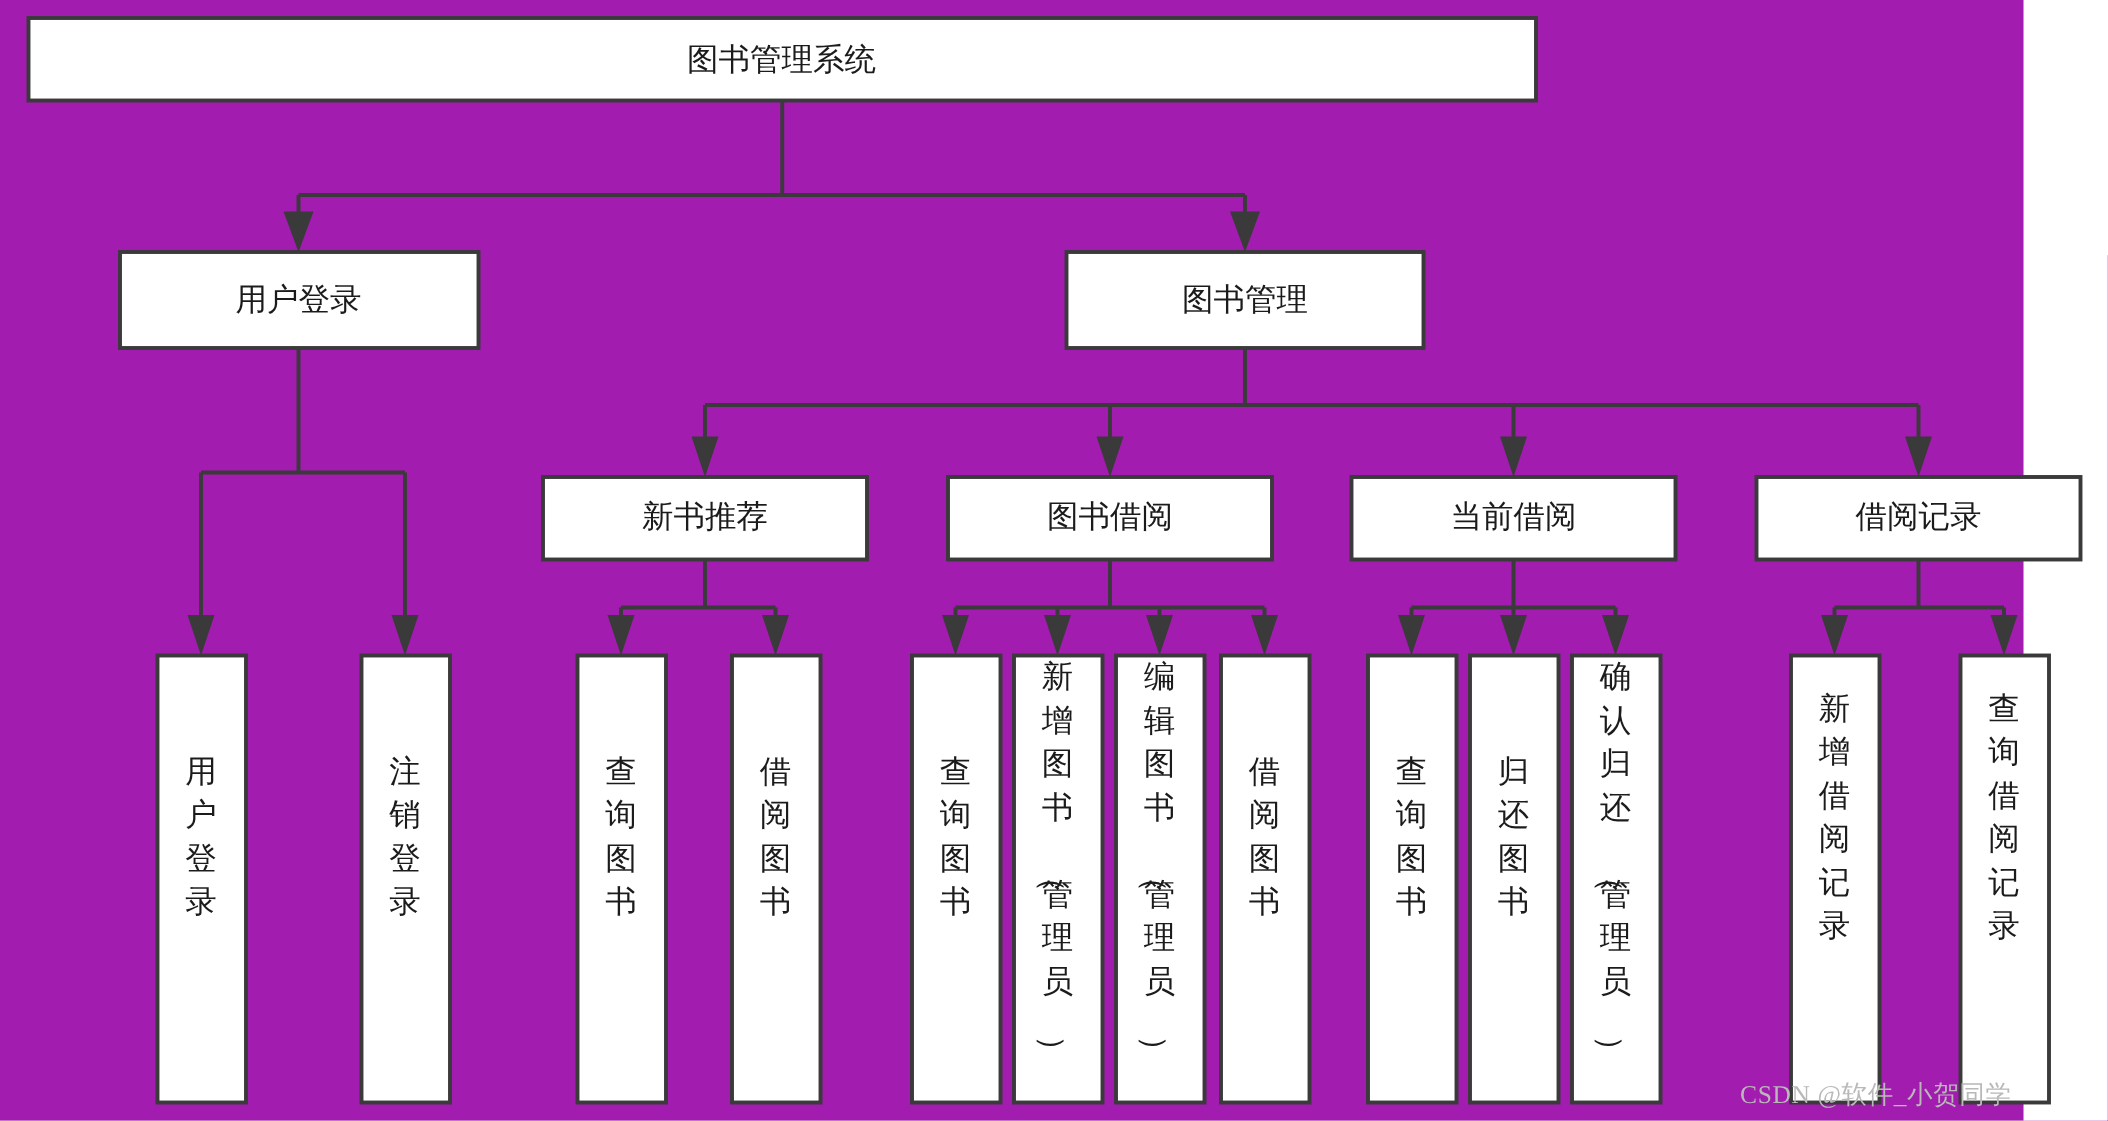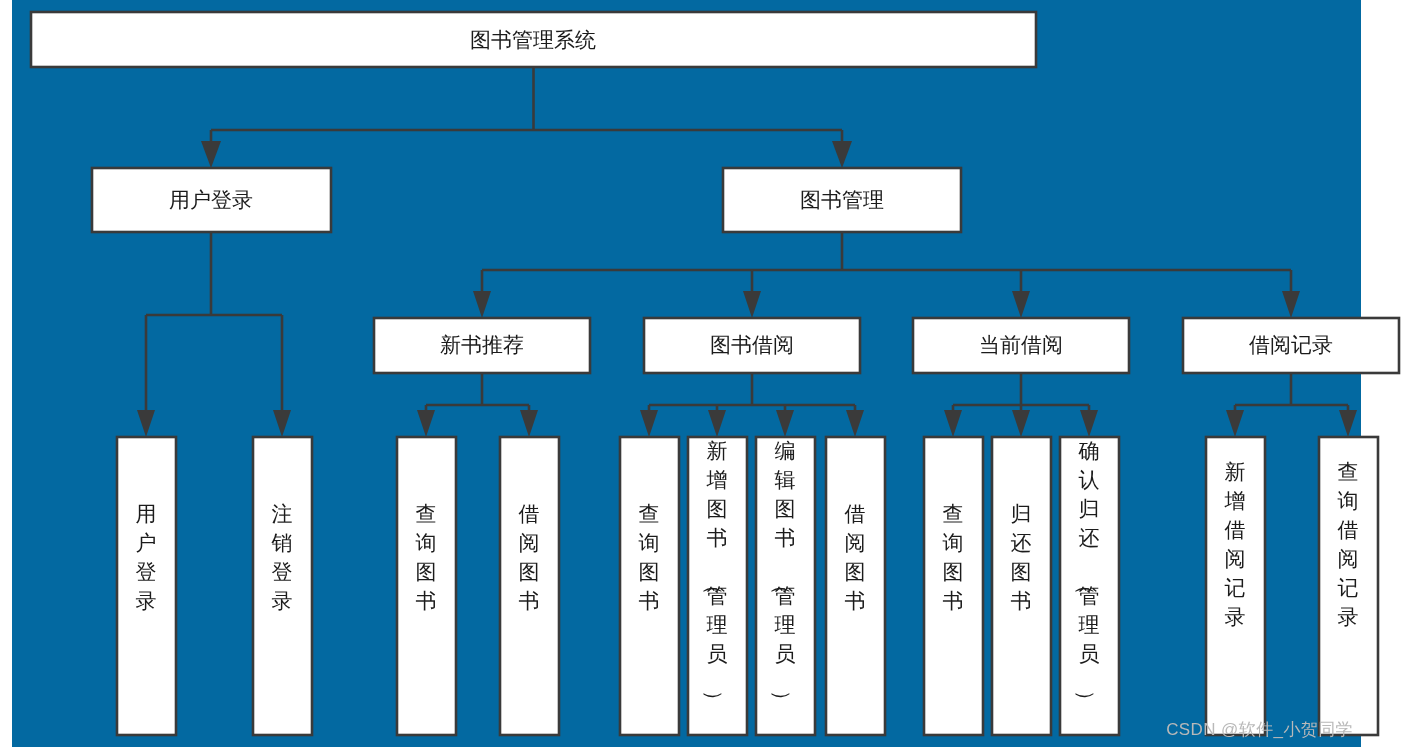--- a/index.html
+++ b/index.html
@@ -10,22 +10,21 @@
   body {
     width: 1405px;
     height: 747px;
     font-family: "Liberation Sans", "DejaVu Sans", sans-serif;
     overflow: hidden;
   }
   #diagram-root {
     position: relative;
     width: 1349px;
     height: 747px;
-    background: #0369a1;
-    margin-left: 12px;
+    background: #a21caf;
   }
   svg.flow {
     position: absolute;
     left: 0;
     top: 0;
     width: 1405px;
     height: 747px;
   }
   .node-box {
     fill: #ffffff;
@@ -52,21 +51,21 @@
   .node-label-v {
     fill: #1b1b1b;
     font-family: "Liberation Sans", "DejaVu Sans", sans-serif;
     font-size: 21px;
     text-anchor: middle;
   }
   .watermark {
     position: absolute;
     right: 8px;
     bottom: 6px;
-    font-family: Liberation Sans, sans-serif;
+    font-family: Liberation Serif, serif;
     font-size: 17px;
     color: #b9b9b9;
     letter-spacing: 0.4px;
     white-space: nowrap;
     user-select: none;
   }
 </style>
 </head>
 <body>
 

